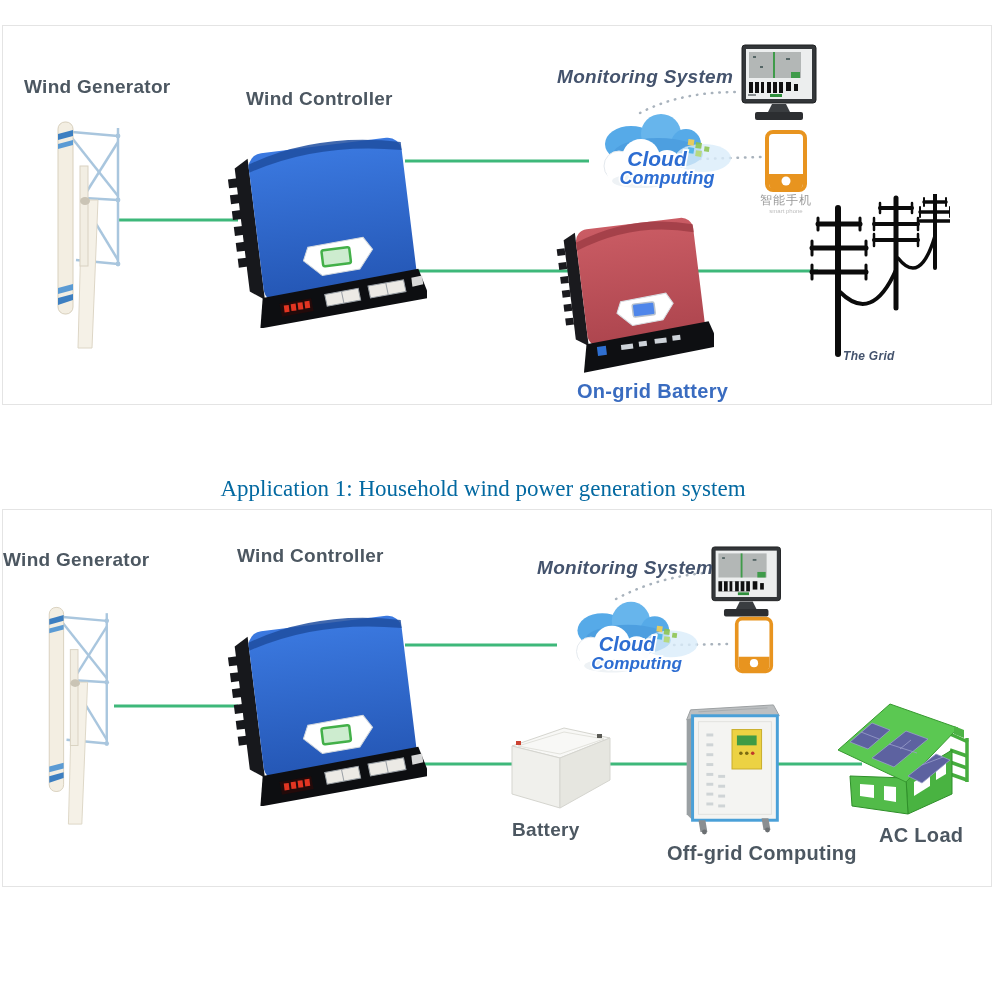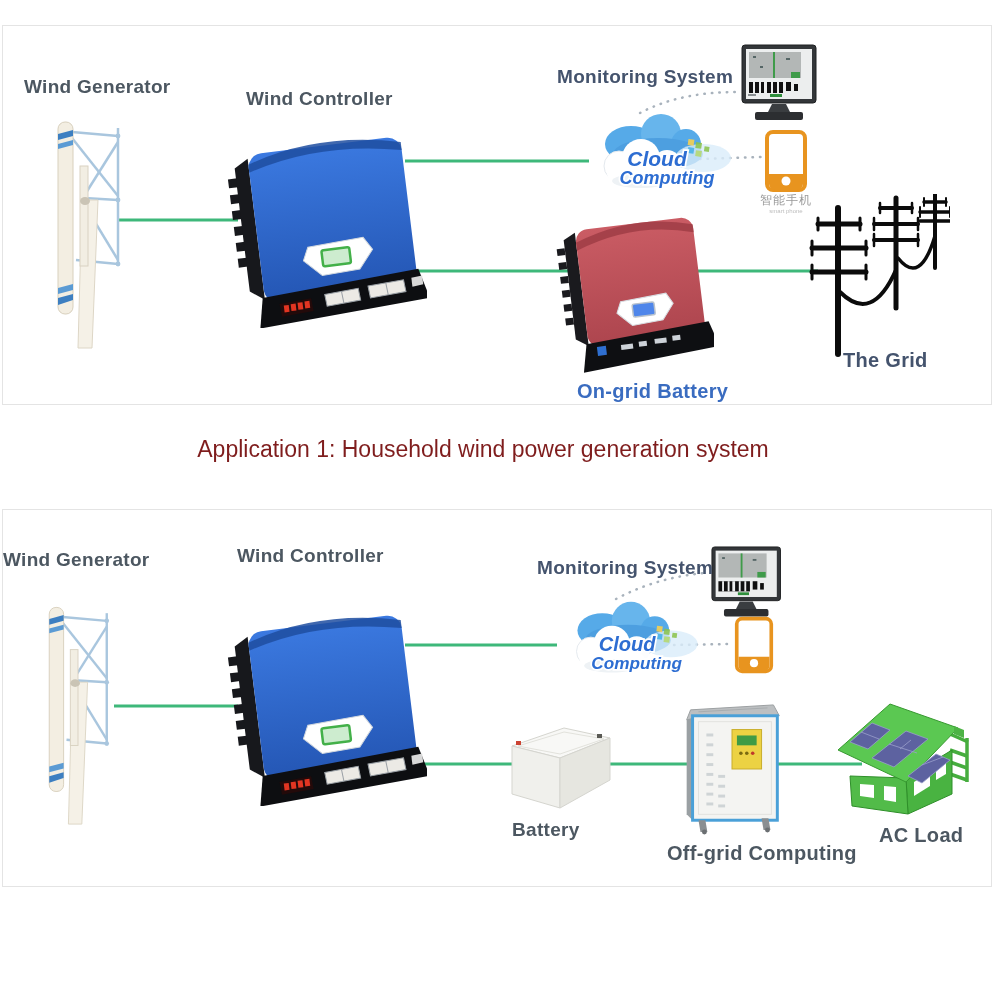--- a/index.html
+++ b/index.html
@@ -1,24 +1,24 @@
 <!DOCTYPE html>
 <html><head>
 <meta charset="utf-8">
 <style>
   html,body{margin:0;padding:0;background:#ffffff;}
   #page{position:relative;width:1000px;height:940px;background:#ffffff;overflow:hidden;
         font-family:"Liberation Sans",sans-serif;}
   .panel{position:absolute;left:2px;width:988px;border:1px solid #e4e4e4;background:#ffffff;z-index:0;}
   .lbl{position:absolute;z-index:3;font-weight:600;letter-spacing:.3px;color:#4c5761;
        font-size:19px;white-space:nowrap;}
-  .lbl-slate{color:#44536d;}
+  .lbl-slate{color:#44536d;font-style:italic;}
   .lbl-blue{color:#3a6cc0;}
   .cap{position:absolute;left:0;width:966px;text-align:center;z-index:3;
-       font-family:Liberation Sans, sans-serif;font-size:23px;color:#7f1d1d;white-space:nowrap;}
+       font-family:Liberation Serif, serif;font-size:23px;color:#0369a1;white-space:nowrap;margin-top:40px;}
   .phone-cap{position:absolute;z-index:3;text-align:center;line-height:1.25;}
   .phone-cap .cn{font-size:12px;color:#9a9a9a;letter-spacing:1px;}
   .phone-cap .en{font-size:6px;color:#bcbcbc;}
   svg{display:block;}
   .dev{position:absolute;z-index:2;}
   #wires{position:absolute;left:0;top:0;z-index:1;pointer-events:none;}
 </style>
 </head>
 <body>
 
@@ -41,21 +41,21 @@
       <path d="M700,159 L762,157"></path>
       <path d="M616,599 C644,584 674,576 704,573"></path>
       <path d="M674,645 L731,644"></path>
     </g>
   </svg>
 
   <div class="lbl" style="left:24px;top:76px;">Wind Generator</div>
   <div class="lbl" style="left:246px;top:88px;">Wind Controller</div>
   <div class="lbl lbl-slate" style="left:557px;top:66px;">Monitoring System</div>
   <div class="lbl lbl-blue" style="left:577px;top:380px;font-size:20px;">On-grid Battery</div>
-  <div class="lbl lbl-slate" style="left:843px;top:349px;font-size:20px;">The Grid</div>
+  <div class="lbl lbl-slate" style="left:843px;top:349px;font-size:12px;">The Grid</div>
 
   <div class="dev" style="left:36px;top:108px;">
     <svg width="104" height="242" viewBox="0 0 100 242">
       <g stroke="#a9c6de" stroke-width="2.5" fill="none">
         <line x1="80" y1="20" x2="80" y2="158"></line>
         <line x1="34" y1="24" x2="80" y2="28"></line>
         <line x1="46" y1="90" x2="80" y2="92"></line>
         <line x1="38" y1="152" x2="80" y2="156"></line>
         <line x1="34" y1="30" x2="80" y2="88"></line>
         <line x1="80" y1="34" x2="46" y2="88"></line>

